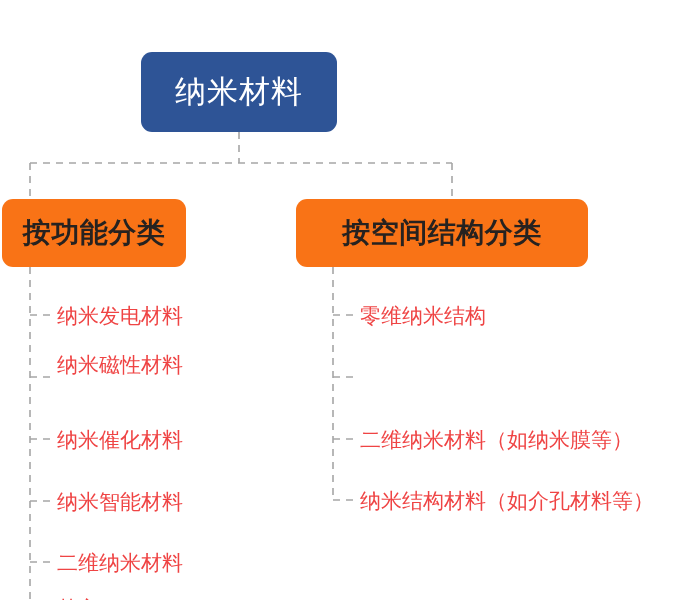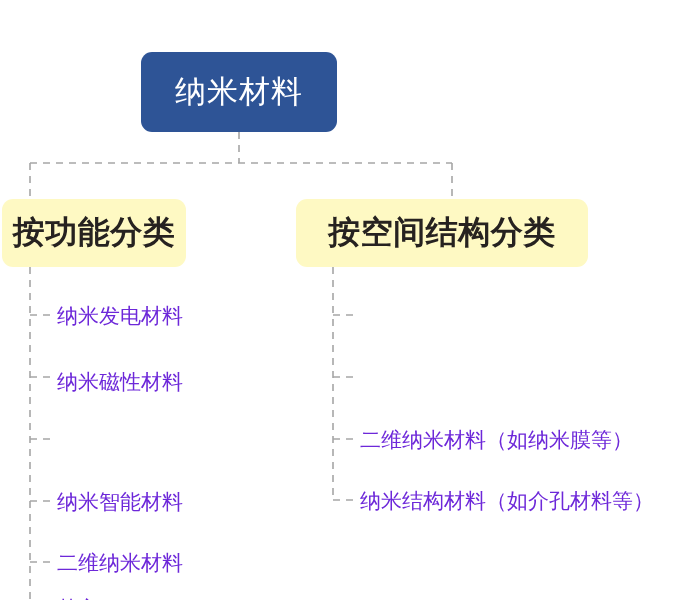--- a/index.html
+++ b/index.html
@@ -59,24 +59,24 @@
     height: 80px;
     background: #2e5496;
     border-radius: 11px;
     color: #ffffff;
     font-size: 31px;
     letter-spacing: 1px;
     font-weight: 500;
   }
 
   .branch-node {
-    background: #fef9c3;
+    background: #f97316;
     border-radius: 11px;
     color: #262220;
-    font-size: 32px;
+    font-size: 28px;
     font-weight: bold;
     letter-spacing: 0.5px;
   }
   #branch-node-function {
     left: 2px;
     top: 155px;
     width: 184px;
     height: 68px;
   }
   #branch-node-structure {
@@ -84,21 +84,21 @@
     top: 155px;
     width: 292px;
     height: 68px;
   }
 
   
   .leaf {
     position: absolute;
     white-space: nowrap;
     font-size: 21px;
-    color: #6d28d9;
+    color: #ef4444;
     line-height: 1;
   }
   .leaf-left  { left: 57px; }
   .leaf-right { left: 360px; }
 </style>
 </head>
 <body>
 
 <div id="diagram-canvas">
 
@@ -129,21 +129,23 @@
     <path class="conn" d="M 333 456 L 354 456"></path>
   </svg>
 
   <div class="node" id="root-node">纳米材料</div>
 
   <div class="node branch-node" id="branch-node-function">按功能分类</div>
 
   <div class="node branch-node" id="branch-node-structure">按空间结构分类</div>
 
   <div class="leaf leaf-left" style="top:261px">纳米发电材料</div>
-  <div class="leaf leaf-left" style="top:327px">纳米磁性材料</div>
+  <div class="leaf leaf-left" style="top:310px">纳米磁性材料</div>
+  <div class="leaf leaf-left" style="top:385px">纳米催化材料</div>
   <div class="leaf leaf-left" style="top:447px">纳米智能材料</div>
   <div class="leaf leaf-left" style="top:508px">二维纳米材料</div>
   <div class="leaf leaf-left" style="top:554px">其它</div>
 
+  <div class="leaf leaf-right" style="top:261px">零维纳米结构</div>
   <div class="leaf leaf-right" style="top:446px">纳米结构材料（如介孔材料等）</div>
   <div class="leaf leaf-right" style="top:385px">二维纳米材料（如纳米膜等）</div>
 
 </div>
 
 </body></html>

